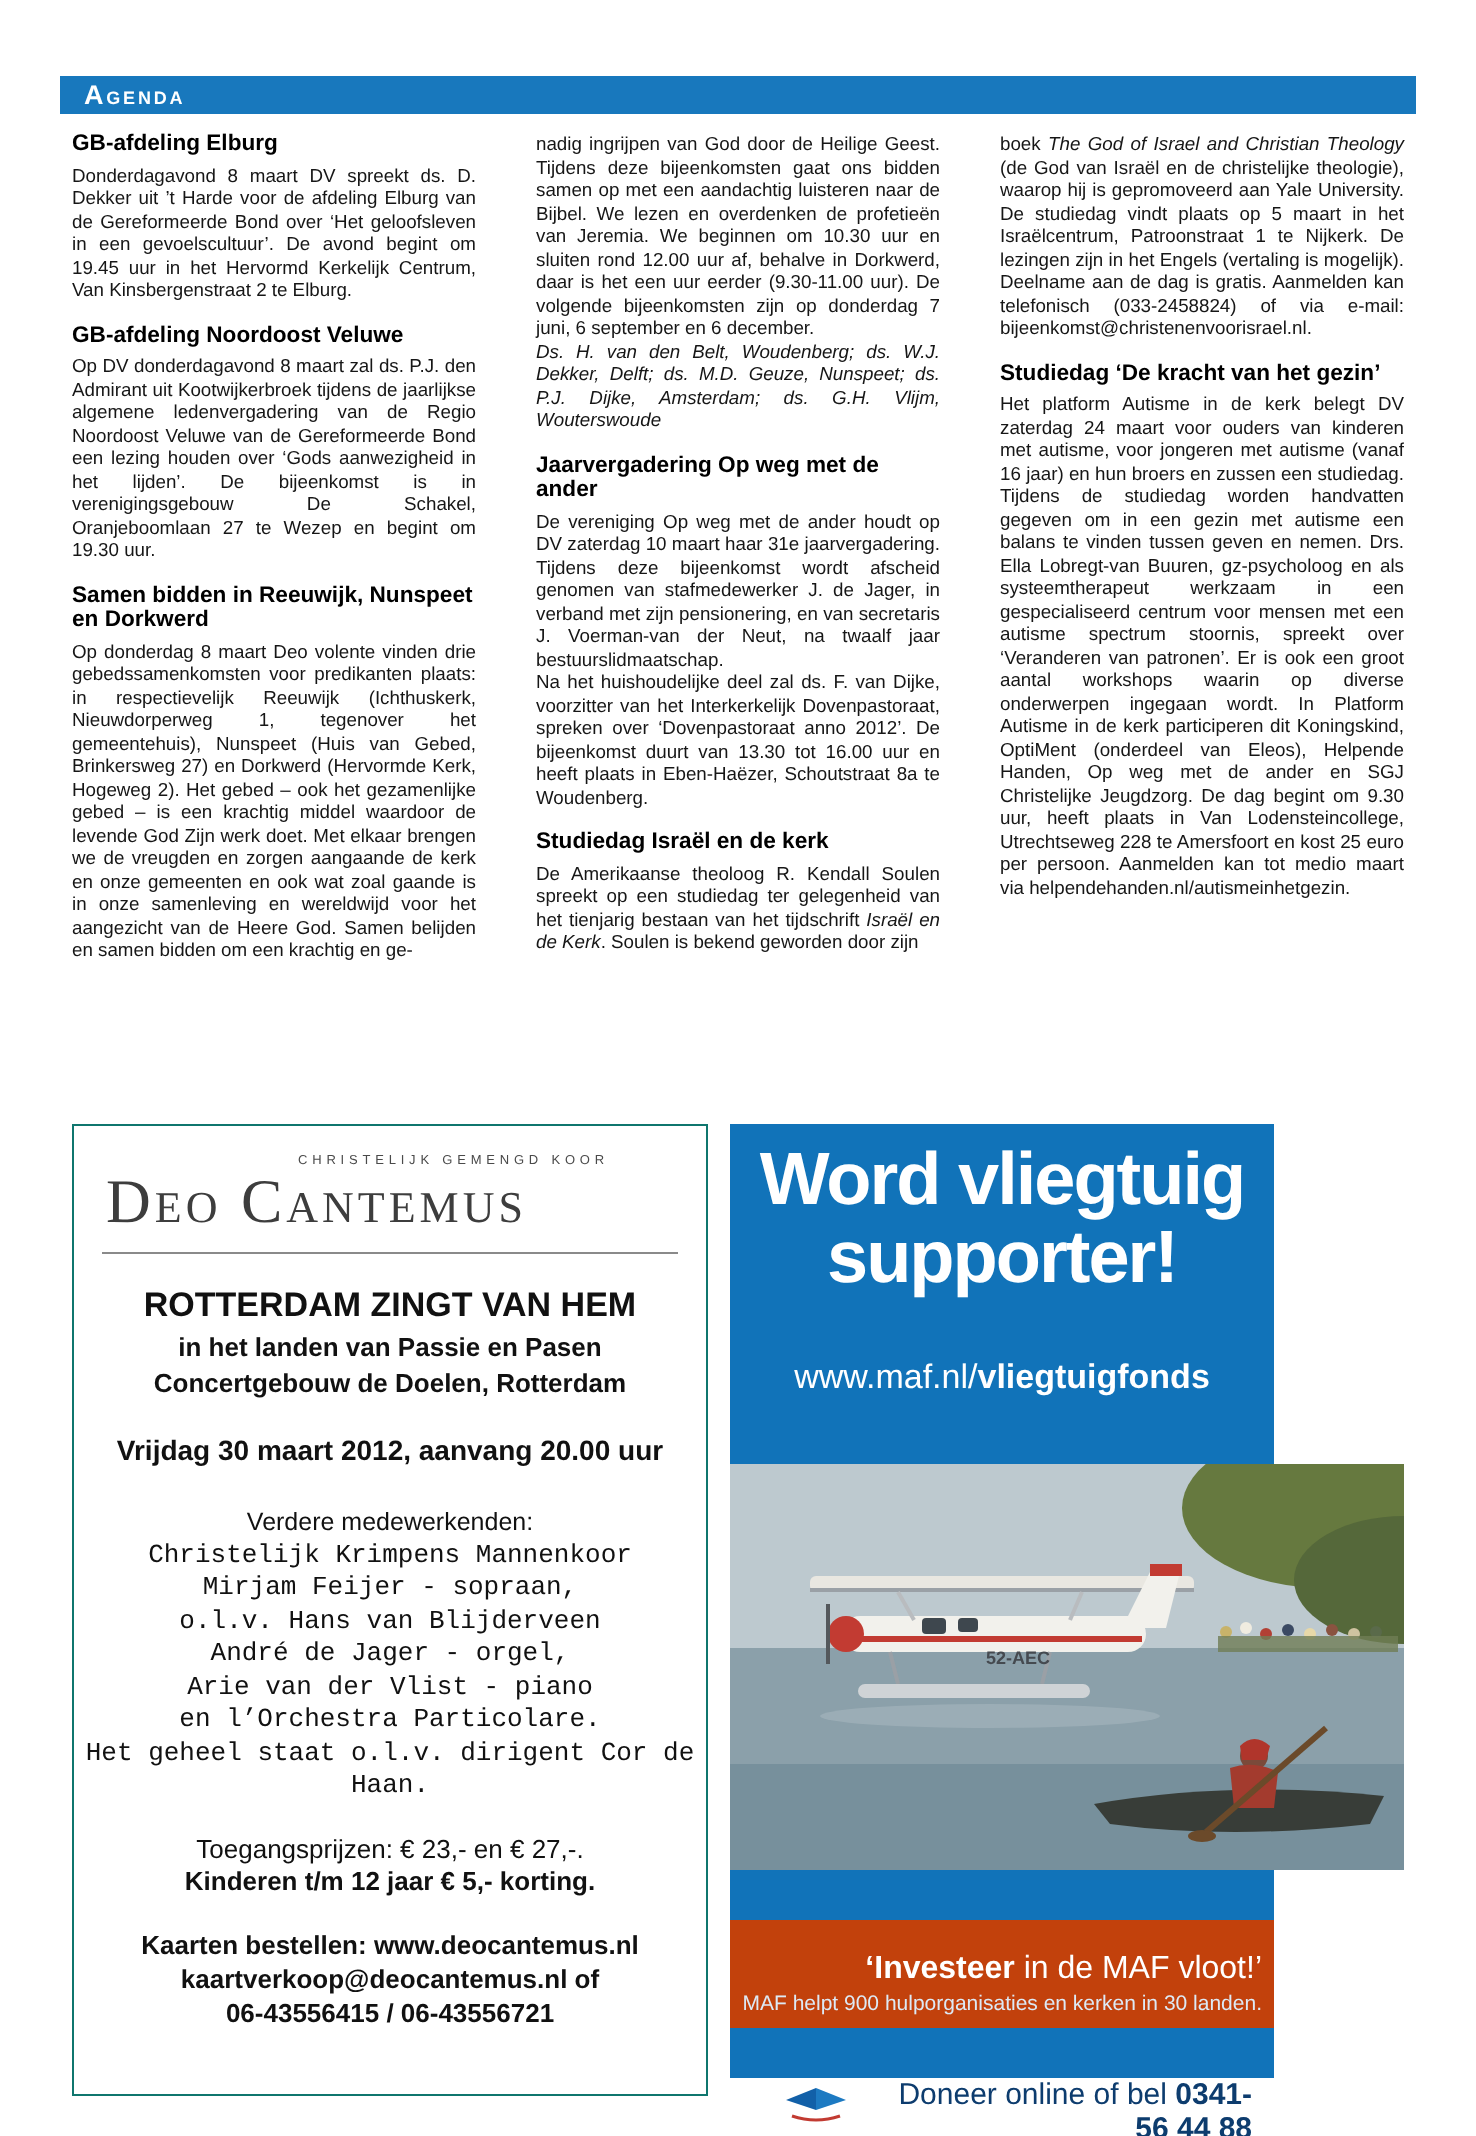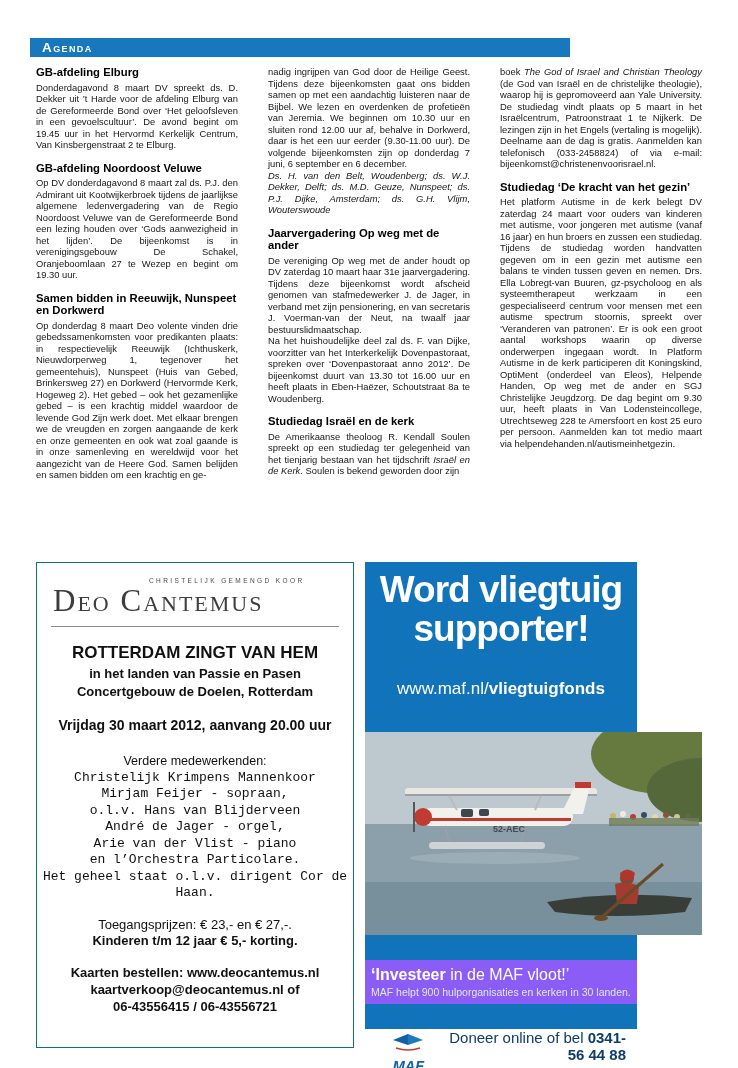--- a/index.html
+++ b/index.html
@@ -4,21 +4,21 @@
 <style>
   * { box-sizing: border-box; }
   html,body { margin:0; padding:0; background:#ffffff; }
   .page {
     position:relative; width:738px; height:1068px; background:#fff;
     font-family:"Liberation Sans", sans-serif; color:#1a1a1a; overflow:hidden;
   }
 
   
   .agenda-bar {
-    position:absolute; left:30px; top:38px; width:540px; height:19px;
+    position:absolute; left:30px; top:38px; width:678px; height:19px;
     background:#1878bd; display:flex; align-items:center;
   }
   .agenda-title {
     color:#fff; font-variant:small-caps; font-weight:bold; font-size:13.5px;
     letter-spacing:1.4px; padding-left:12px;
   }
 
   
   .cols {
     position:absolute; left:36px; top:66px; width:666px;
@@ -71,21 +71,21 @@
     display:flex; flex-direction:column;gap:25px;
   }
   .maf-head {
     text-align:center; font-weight:bold; font-size:37px; line-height:39px;
     padding-top:8px; letter-spacing:-1px;
   }
   .maf-url { text-align:center; font-size:17px; margin-top:6px; }
   .maf-url b { font-weight:bold; }
   .maf-photo { height:203px; margin-top:8px; position:relative; }
   .maf-photo svg { display:block; }
-  .maf-band { background:#8b5cf6; padding:5px 6px 6px; text-align:left; }
+  .maf-band { background:#c2410c; padding:15px 6px 6px; text-align:right; }
   .band-quote { font-size:16px; line-height:19px; }
   .band-quote b { font-weight:bold; }
   .band-sub { font-size:10.5px; margin-top:2px; color:#dde9f5; }
   .maf-white { background:#fff; color:#123; flex:1; display:flex; align-items:center; padding:0 12px 0 8px; }
   .maf-logo { width:128px; text-align:center; }
   .logo-name { color:#1260a8; font-weight:bold; font-style:italic; font-size:14.5px; margin-top:2px; }
   .logo-tag { color:#5a7d9a; font-size:6.5px; letter-spacing:2.6px; margin-top:2px; text-transform:uppercase; }
   .maf-donate { flex:1; text-align:right; }
   .donate-line { color:#0d3c6e; font-size:15px; }
   .donate-line b { font-weight:bold; }

